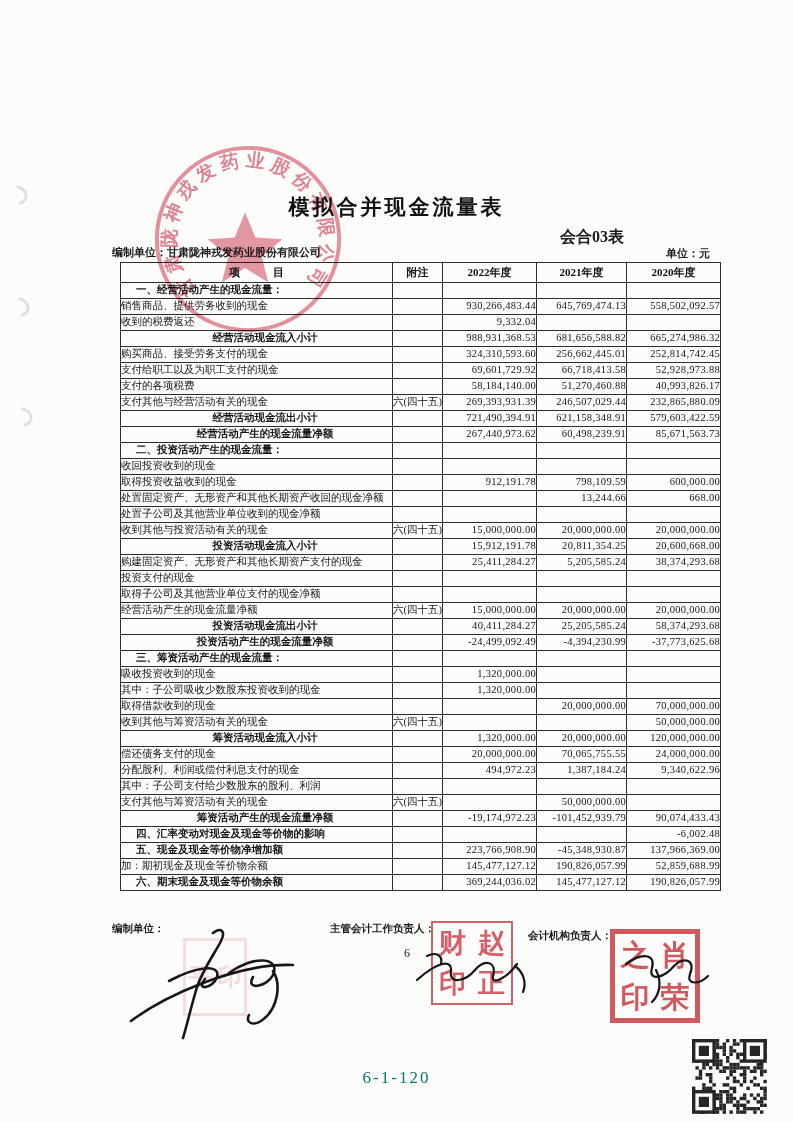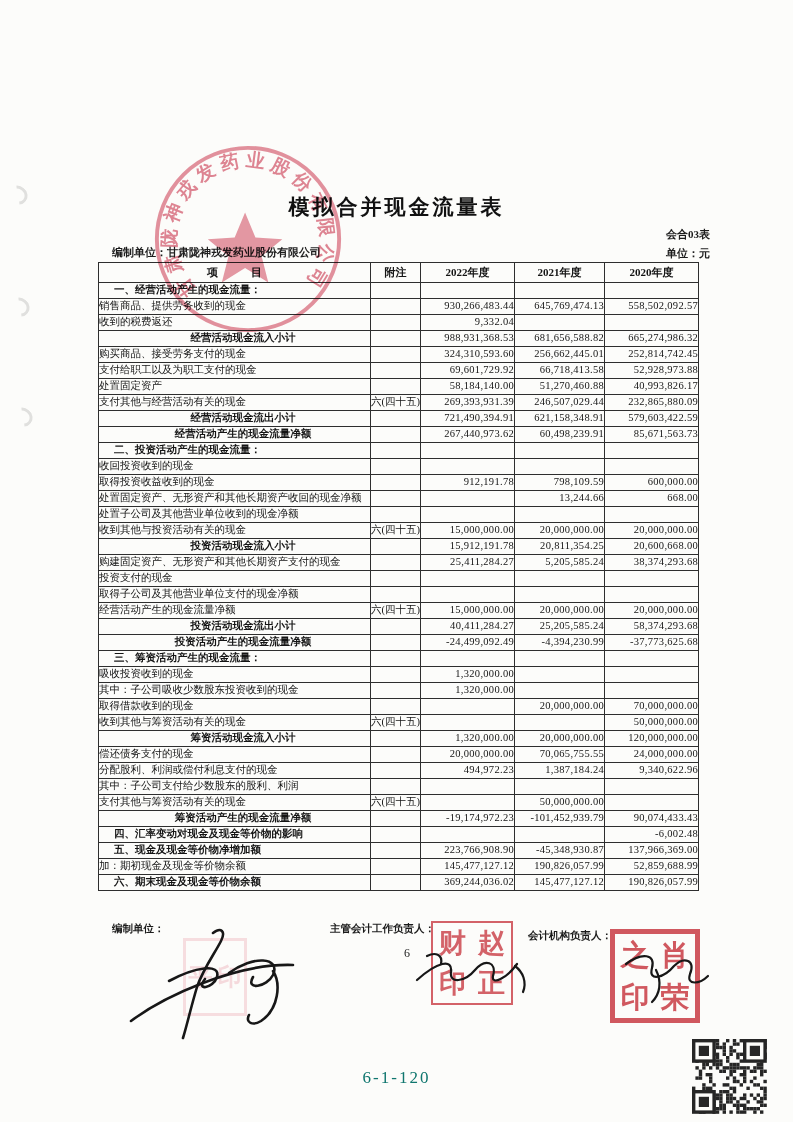--- a/index.html
+++ b/index.html
@@ -6,28 +6,28 @@
   body{background:#e8e8e8;font-family:"Liberation Serif", serif;}
   #page{
     position:relative;width:793px;height:1122px;margin:0 auto;
     background:#fcfcfa;overflow:hidden;color:#1c1c1c;
   }
   
   .doc-title{
     position:absolute;left:0;top:193px;width:100%;text-align:center;
     font-size:21px;font-weight:bold;letter-spacing:3px;color:#111;
   }
-  .form-code{position:absolute;left:560px;top:227px;width:150px;text-align:right;
-    font-size:11px;font-weight:bold;}
+  .form-code{position:absolute;left:560px;top:227px;width:150px;
+    font-size:16px;font-weight:bold;}
   .unit-label{position:absolute;left:560px;top:246px;width:150px;text-align:right;
     font-size:11px;font-weight:bold;}
   .prepared-by{position:absolute;left:112px;top:245px;font-size:11px;font-weight:bold;}
   
   table.cf{
-    position:absolute;left:98px;top:262px;width:600px;
+    position:absolute;left:120px;top:262px;width:600px;
     border-collapse:collapse;table-layout:fixed;
   }
   table.cf col.c-item{width:272px;}
   table.cf col.c-note{width:50px;}
   table.cf col.c-y{width:94px;}
   table.cf col.c-y2{width:90px;}
   table.cf th, table.cf td{
     border:1px solid #2e2e2e;padding:0;font-size:10.5px;line-height:1;
     white-space:nowrap;overflow:hidden;height:15px;color:#141414;
   }
@@ -134,21 +134,21 @@
           <td class="num">252,814,742.45</td>
         </tr>
         <tr class="row-item">
           <td class="item">支付给职工以及为职工支付的现金</td>
           <td class="note">&nbsp;</td>
           <td class="num">69,601,729.92</td>
           <td class="num">66,718,413.58</td>
           <td class="num">52,928,973.88</td>
         </tr>
         <tr class="row-item">
-          <td class="item">处置固定资产</td>
+          <td class="item">支付的各项税费</td>
           <td class="note">&nbsp;</td>
           <td class="num">58,184,140.00</td>
           <td class="num">51,270,460.88</td>
           <td class="num">40,993,826.17</td>
         </tr>
         <tr class="row-item">
           <td class="item">支付其他与经营活动有关的现金</td>
           <td class="note">六(四十五)</td>
           <td class="num">269,393,931.39</td>
           <td class="num">246,507,029.44</td>

